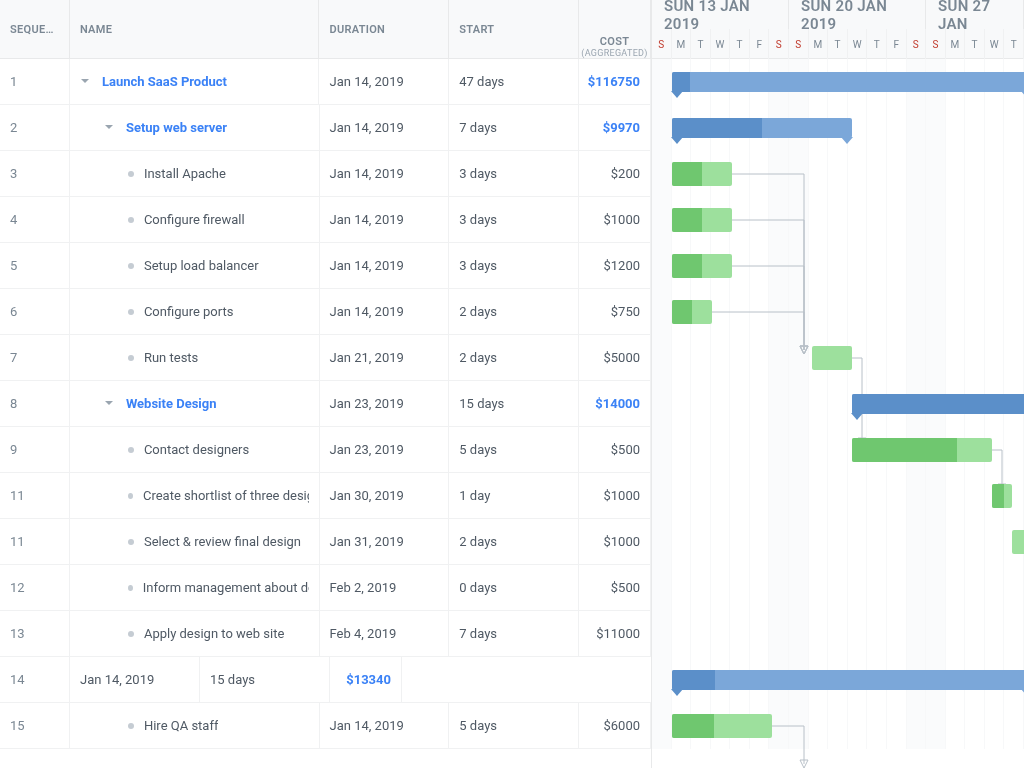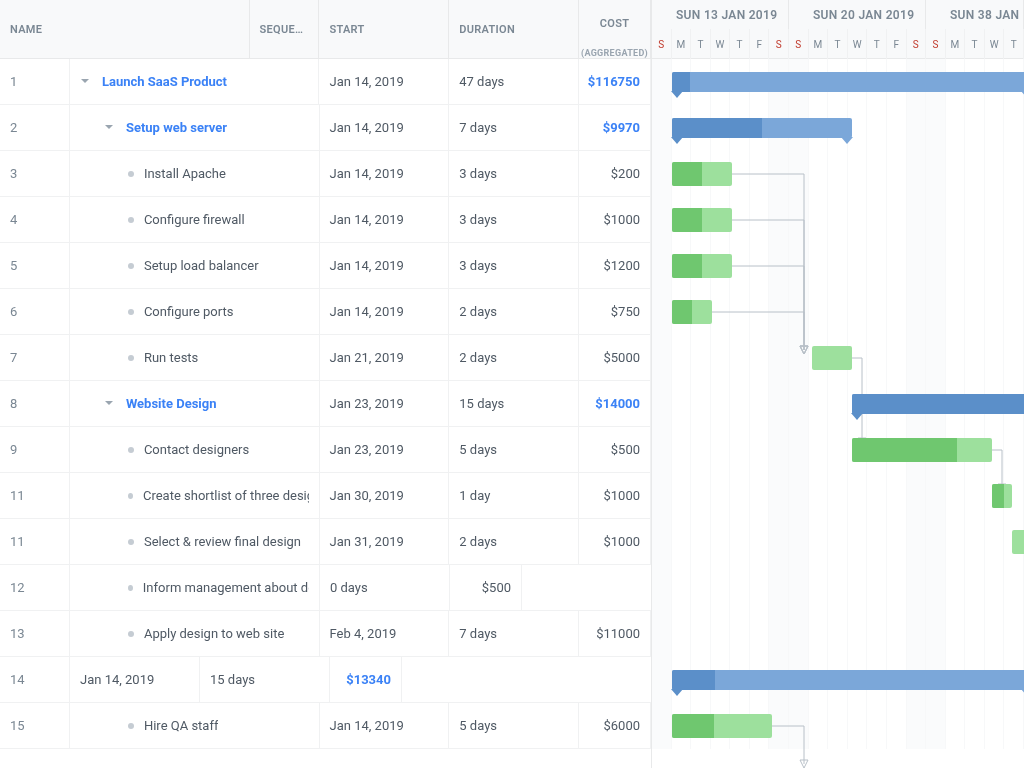--- a/index.html
+++ b/index.html
@@ -6,40 +6,40 @@
 body{font-family:-apple-system,BlinkMacSystemFont,"Segoe UI",Roboto,sans-serif;font-size:13px;color:#4f5964;overflow:hidden;width:1024px;height:768px;background:#fff}
 .app{display:flex;height:768px}
 .grid{width:652px;border-right:1px solid #e8e9ea;display:flex;flex-direction:column}
 .grid-header{display:flex;height:59px;background:#f8f9fa;border-bottom:1px solid #e8e9ea}
 .grid-header .col{display:flex;align-items:center;padding:0 10px;border-right:1px solid #e8e9ea;font-size:11px;font-weight:600;color:#7a8793;letter-spacing:0.3px}
 .col-seq{width:70px}
 .col-name{width:250px}
 .col-start{width:130px}
 .col-dur{width:130px}
 .col-cost{width:72px;justify-content:flex-end;text-align:right;flex-direction:column;align-items:flex-end;padding-top:12px}
-.col-cost .sub{font-size:9px;font-weight:700;color:#9aa5b0;margin-top:18px}
+.col-cost .sub{font-size:9px;font-weight:400;color:#9aa5b0;margin-top:0}
 .grid-body{flex:1;overflow:hidden}
 .row{display:flex;height:46px;border-bottom:1px solid #f0f1f2;align-items:center}
 .row .cell{padding:0 10px;border-right:1px solid #f0f1f2;height:100%;display:flex;align-items:center;overflow:hidden;white-space:nowrap}
 .cell-seq{width:70px;color:#7a8793}
 .cell-name{width:250px;color:#4f5964}
 .cell-start{width:130px;color:#4f5964}
 .cell-dur{width:130px;color:#4f5964}
 .cell-cost{width:72px;justify-content:flex-end;color:#4f5964}
 .parent .cell-name,.parent .cell-cost{font-weight:700;color:#3b82f6}
 .parent .cell-start,.parent .cell-dur{font-weight:400}
 .leaf .cell-name{color:#4f5964}
 .chev{display:inline-block;width:16px;height:16px;margin-right:6px;position:relative}
 .chev svg{width:10px;height:10px;fill:#9aa5b0}
 .bullet{display:inline-block;width:6px;height:6px;border-radius:50%;background:#c5ccd3;margin-right:10px}
 .cell-name .txt{overflow:hidden;text-overflow:clip}
 .gantt{flex:1;position:relative;overflow:hidden}
 .gantt-header{height:59px;background:#f8f9fa;border-bottom:1px solid #e8e9ea;position:relative}
 .wk-row{height:29px;display:flex;position:relative}
-.wk{border-right:1px solid #e8e9ea;font-size:12px;font-weight:600;color:#7a8793;display:flex;align-items:center;padding-left:24px;letter-spacing:0.3px}
+.wk{border-right:1px solid #e8e9ea;font-size:15px;font-weight:600;color:#7a8793;display:flex;align-items:center;padding-left:12px;letter-spacing:0.3px}
 .day-row{height:30px;display:flex}
 .day{width:20px;border-right:1px solid #f0f1f2;font-size:10px;color:#7a8793;display:flex;align-items:center;justify-content:center}
 .day.we{color:#c0392b}
 .gantt-body{position:relative}
 .bg-cols{position:absolute;top:0;left:0;right:0;bottom:0;display:flex}
 .bg-col{width:20px;border-right:1px solid #f7f8f9}
 .bg-col.we{background:#fafbfc}
 .bars{position:absolute;top:0;left:0;right:0}
 .bar-row{height:46px;position:relative}
 .bar{position:absolute;height:20px;top:13px;border-radius:2px}
@@ -51,24 +51,24 @@
 .bar.task .prog{background:#6fc76f;height:100%;border-radius:2px 0 0 2px}
 .dep{position:absolute;pointer-events:none}
 .dep line,.dep path{stroke:#b8c0c8;stroke-width:1;fill:none}
 </style>
 </head>
 <body>
 
 <div class="app">
   <div class="grid">
     <div class="grid-header">
+      <div class="col col-seq">SEQUE…</div>
       <div class="col col-name">NAME</div>
-      <div class="col col-seq">SEQUE…</div>
+      <div class="col col-dur">DURATION</div>
       <div class="col col-start">START</div>
-      <div class="col col-dur">DURATION</div>
       <div class="col col-cost">
         <span>COST</span>
         <span class="sub">(AGGREGATED)</span>
       </div>
     </div>
     <div class="grid-body" id="grid-body">
         <div class="row parent">
           <div class="cell cell-seq">1</div>
           <div class="cell cell-name" style="padding-left:10px">
             <span class="chev"><svg viewBox="0 0 10 10">
@@ -183,20 +183,21 @@
           <div class="cell cell-start">Jan 31, 2019</div>
           <div class="cell cell-dur">2 days</div>
           <div class="cell cell-cost">$1000</div>
         </div>
         <div class="row leaf">
           <div class="cell cell-seq">12</div>
           <div class="cell cell-name" style="padding-left:58px">
             <span class="bullet"></span>
             <span class="txt">Inform management about decision</span>
           </div>
+          <div class="cell cell-start">Feb 2, 2019</div>
           <div class="cell cell-dur">0 days</div>
           <div class="cell cell-cost">$500</div>
         </div>
         <div class="row leaf">
           <div class="cell cell-seq">13</div>
           <div class="cell cell-name" style="padding-left:58px">
             <span class="bullet"></span>
             <span class="txt">Apply design to web site</span>
           </div>
           <div class="cell cell-start">Feb 4, 2019</div>
@@ -219,21 +220,21 @@
           <div class="cell cell-dur">5 days</div>
           <div class="cell cell-cost">$6000</div>
         </div>
       </div>
   </div>
   <div class="gantt">
     <div class="gantt-header">
       <div class="wk-row" id="wk-row">
           <div class="wk" style="width: 140px;">SUN 13 JAN 2019</div>
           <div class="wk" style="width: 140px;">SUN 20 JAN 2019</div>
-          <div class="wk" style="width: 100px;">SUN 38 JAN</div>
+          <div class="wk" style="width: 100px;">SUN 27 JAN</div>
         </div>
       <div class="day-row" id="day-row">
           <div class="day we">S</div>
           <div class="day">M</div>
           <div class="day">T</div>
           <div class="day">W</div>
           <div class="day">T</div>
           <div class="day">F</div>
           <div class="day we">S</div>
           <div class="day we">S</div>

